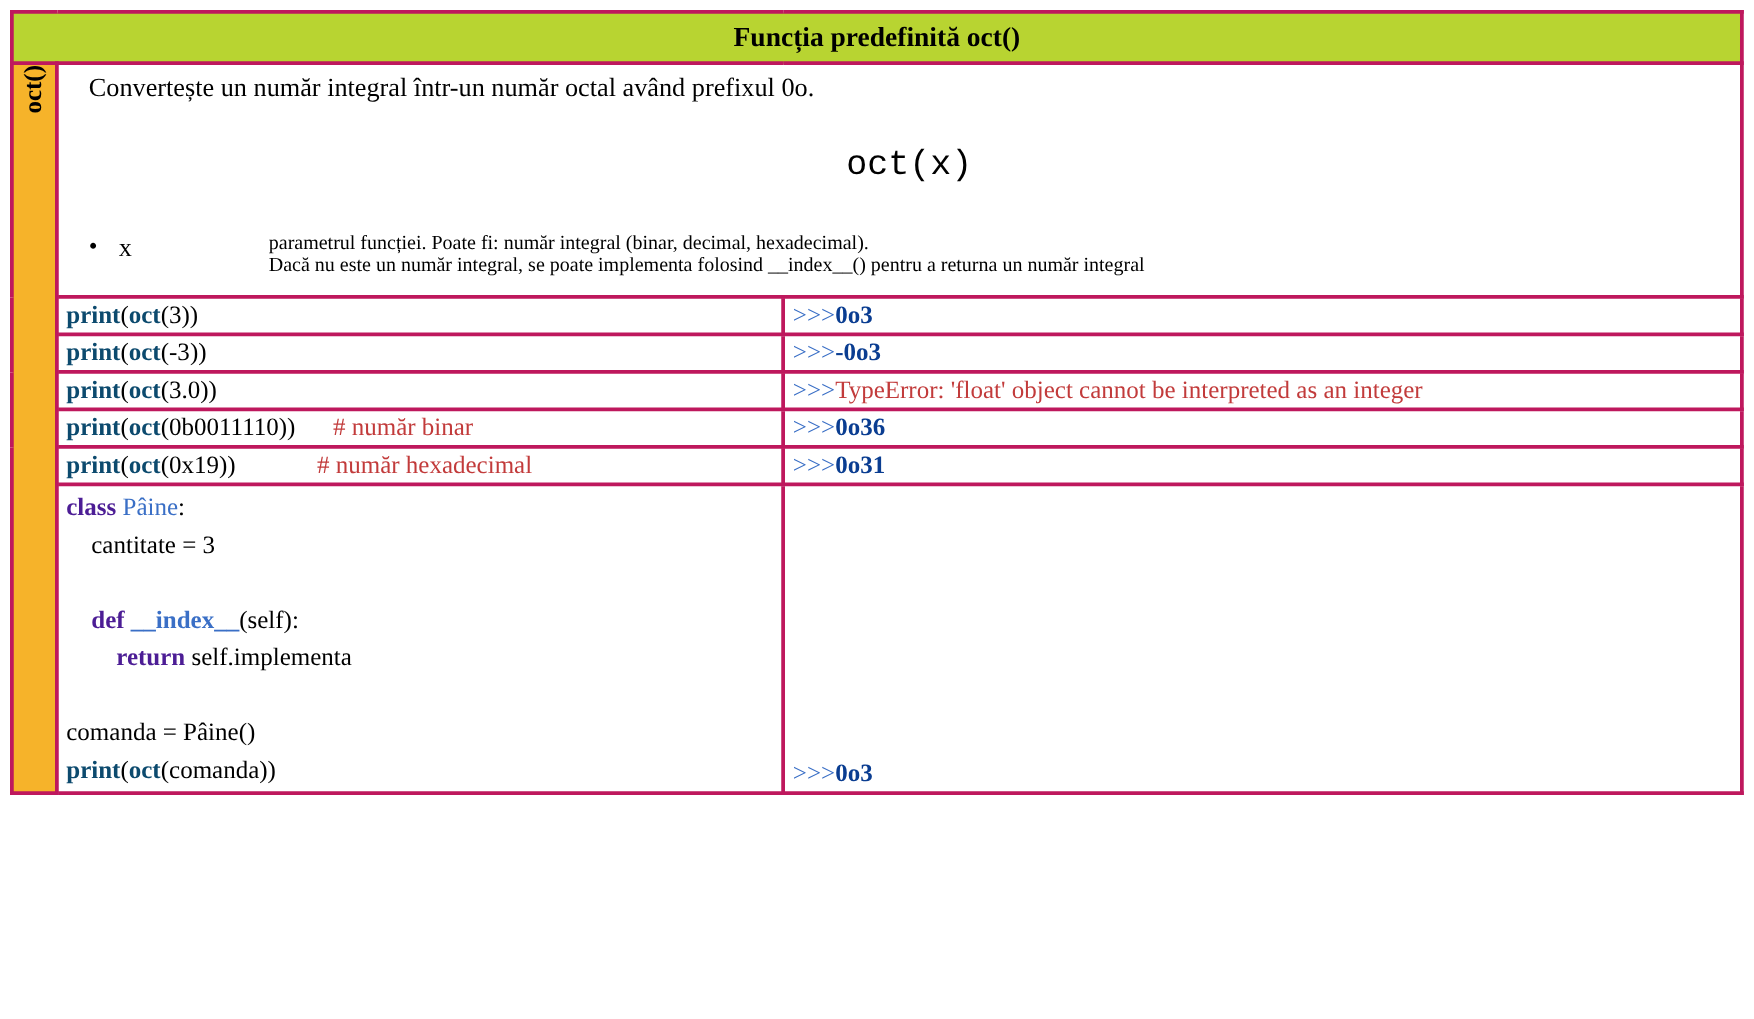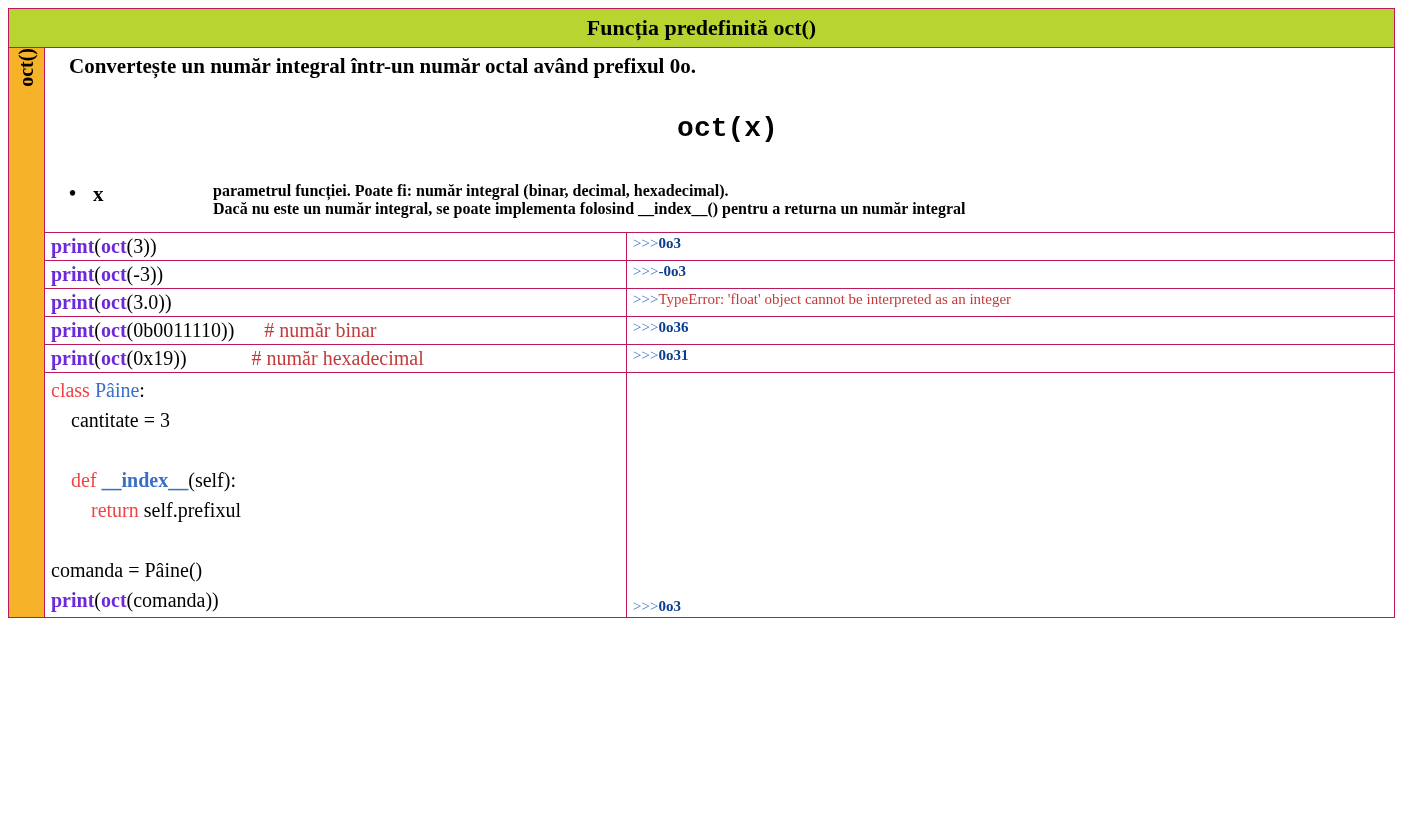--- a/index.html
+++ b/index.html
@@ -12,21 +12,21 @@
       font-size: 20px;
       background: #fff;
       padding: 8px;
     }
     .outer-table {
       width: 100%;
       border-collapse: collapse;
       border: 1px solid #000;
     }
     .outer-table td, .outer-table th {
-      border: 1px solid #be185d;
+      border: 3px solid #be185d;
       vertical-align: top;
     }
     .header-cell {
       background: #b8d431;
       text-align: center;
       font-weight: bold;
       padding: 6px 4px;
       font-size: 22px;
     }
     .side-cell {
@@ -37,21 +37,20 @@
     }
     .side-cell .rotated {
       font-weight: bold;
       writing-mode: vertical-rl;
       transform: rotate(180deg);
       display: inline-block;
       font-size: 20px;
     }
     .desc-cell {
       padding: 6px 8px 14px 24px;
-      font-weight: bold;
     }
     .desc-para {
       font-size: 21px;
       margin-bottom: 20px;
     }
     .signature {
       font-family: "Liberation Mono", "Courier New", monospace;
       font-size: 28px;
       text-align: center;
       margin: 34px 0 38px 0;
@@ -74,25 +73,25 @@
     .param-desc {
       font-size: 16px;
     }
     .code-cell {
       padding: 2px 6px;
       width: 42%;
       font-size: 20px;
     }
     .output-cell {
       padding: 2px 6px;
-      font-size: 15px;
+      font-size: 20px;
       font-family: Liberation Serif, serif;
     }
-    .kw-purple { color: #6d28d9; font-weight: bold; }
-    .kw-orange { color: #ef4444; font-weight: normal; }
+    .kw-purple { color: #0c4a6e; font-weight: bold; }
+    .kw-orange { color: #4c1d95; font-weight: bold; }
     .kw-blue   { color: #3a6fc6; font-weight: normal; }
     .comment   { color: #c23b3b; margin-top: 46px; }
     .error     { color: #c23b3b; }
     .prompt    { color: #3a6fc6; }
     .result    { color: #0a3d91; font-weight: bold; }
     .code-block {
       white-space: pre-wrap;
       font-size: 20px;
       line-height: 1.5;
     }
@@ -150,21 +149,21 @@
     <td class="code-cell"><span class="kw-purple">print</span>(<span class="kw-purple">oct</span>(<span>0x19</span>))<span style="white-space:pre;">             </span><span class="comment"># număr hexadecimal</span></td>
     <td class="output-cell"><span class="prompt">&gt;&gt;&gt;</span><span class="result">0o31</span></td>
   </tr>
 
   <tr>
     <td class="code-cell">
 <div class="code-block"><span class="kw-orange">class</span> <span class="kw-blue">Pâine</span><span>:</span>
 <span>    cantitate = 3</span>
 <span></span>
     <span class="kw-orange">def</span> <span class="kw-blue" style="font-weight:bold;text-align:center;">__index__</span><span>(self):</span>
-        <span class="kw-orange">return</span><span> self.prefixul</span>
+        <span class="kw-orange">return</span><span> self.implementa</span>
 <span></span>
 <span>comanda = Pâine()</span>
 <span class="kw-purple">print</span>(<span class="kw-purple">oct</span>(<span>comanda</span>))</div>
     </td>
     <td class="output-cell" style="vertical-align:bottom;">
       <span class="prompt">&gt;&gt;&gt;</span><span class="result">0o3</span>
     </td>
   </tr>
 
 </tbody>

